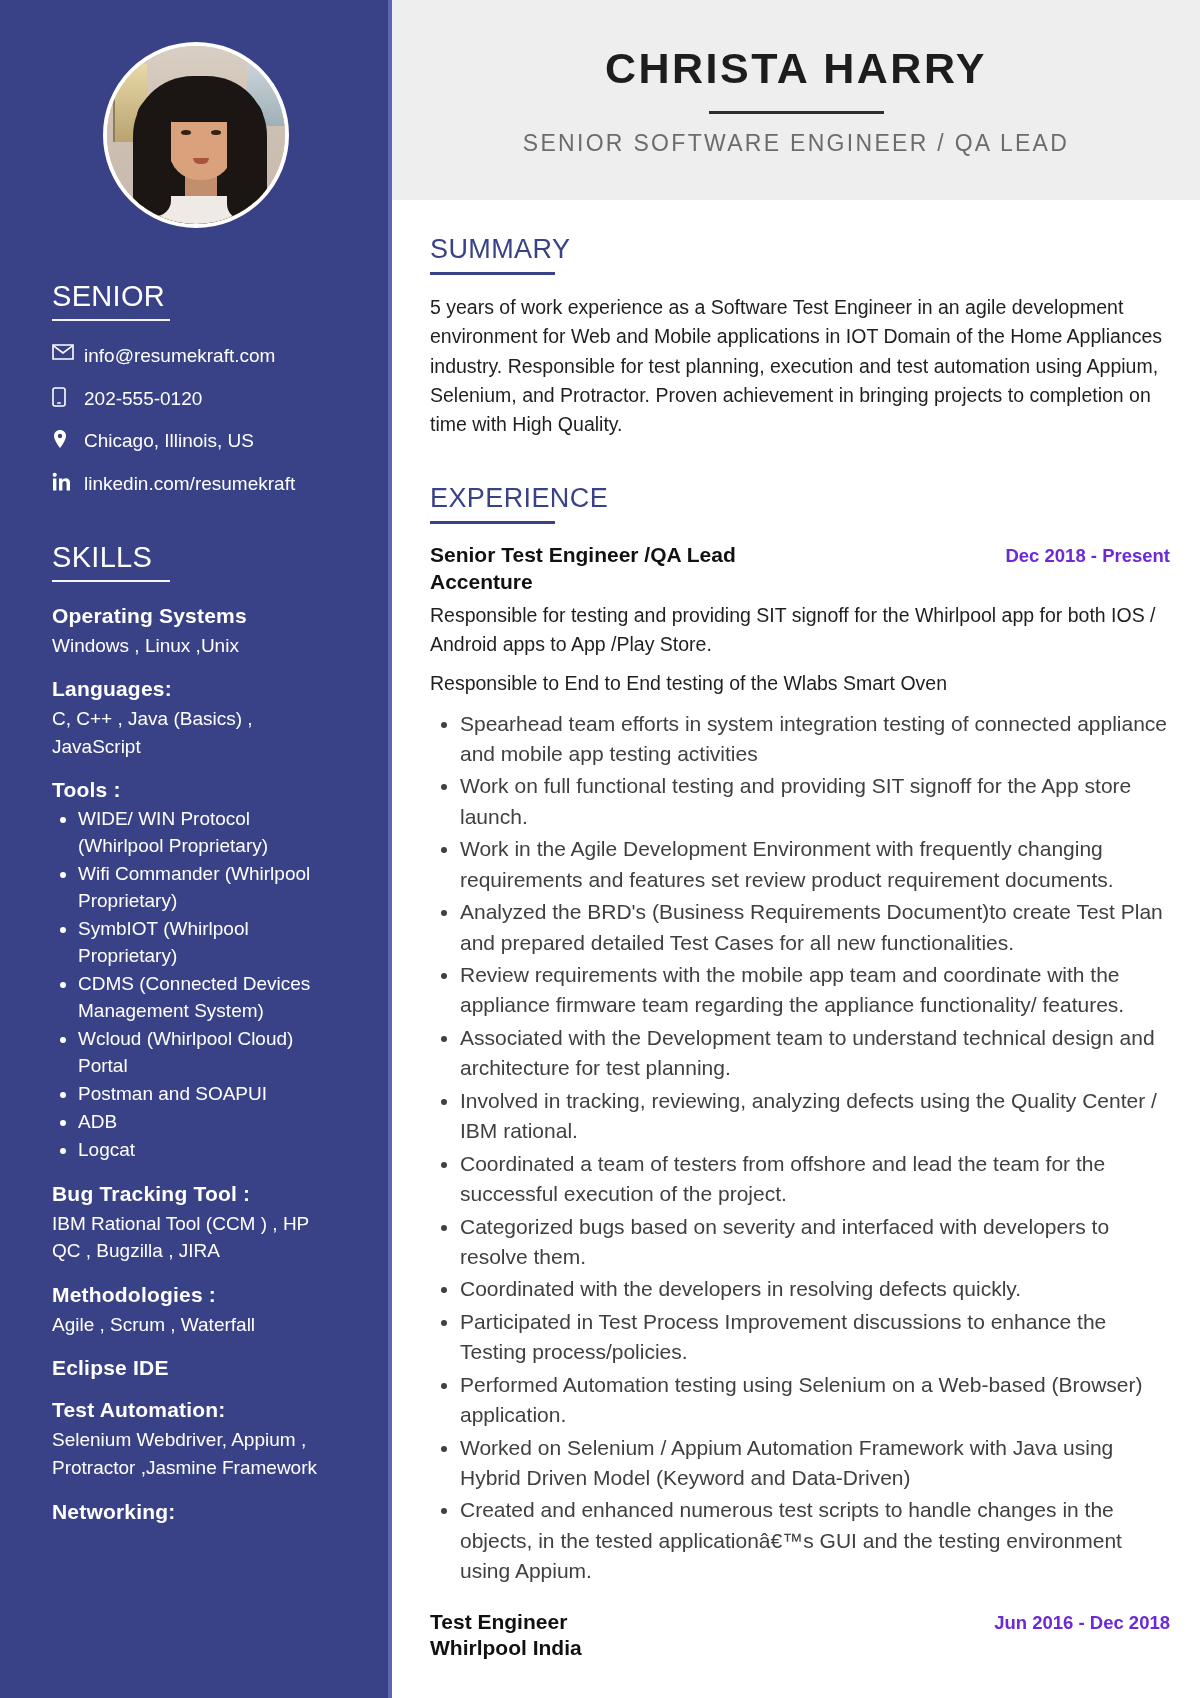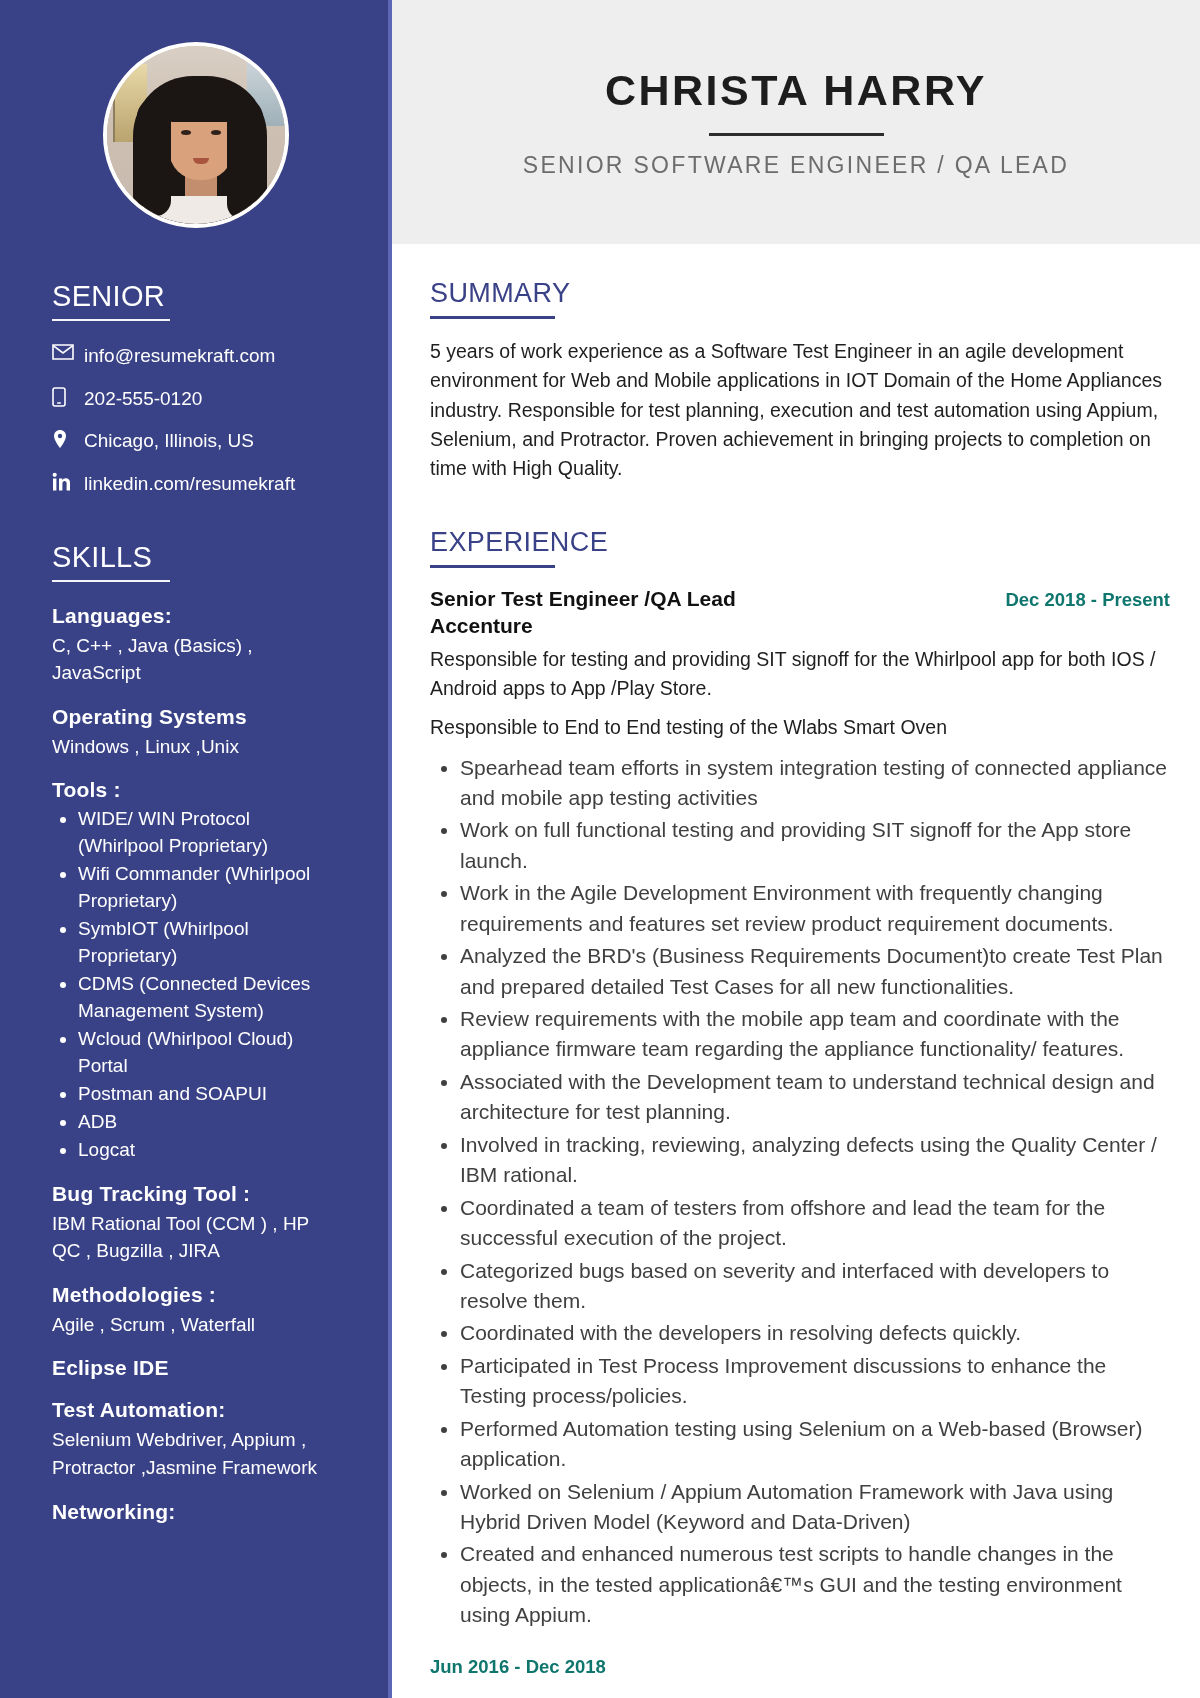--- a/index.html
+++ b/index.html
@@ -154,21 +154,21 @@
   .sk-list li { margin-bottom: 1px; }
 
   
   .main {
     flex: 1 1 auto;
     position: relative;
     background: #ffffff;
   }
   .namebar {
     background: #eeeeee;
-    height: 244px;
+    height: 200px;
     display: flex;
     flex-direction: column;
     align-items: center;
     justify-content: center;
     padding: 0 20px;
   }
   .name {
     font-size: 43px;
     font-weight: bold;
     letter-spacing: 2.5px;
@@ -224,21 +224,21 @@
   .job-company {
     font-size: 21px;
     font-weight: bold;
     color: #111111;
     margin: 0 0 6px 0;
     line-height: 1.25;
   }
   .job-date {
     font-size: 18.5px;
     font-weight: bold;
-    color: #0f766e;
+    color: #6d28d9;
     white-space: nowrap;
     margin-top: 3px;
   }
   .bullets {
     margin: 8px 0 0 0;
     padding-left: 30px;
     font-size: 21px;
     line-height: 1.45;
     color: #404040;
   }
@@ -311,27 +311,27 @@
               </svg>
           </span>
           <span>linkedin.com/resumekraft</span>
         </li>
       </ul>
 
       <h2 class="side-h">SKILLS</h2>
       <div class="side-rule"></div>
 
       <div class="sk-group">
+        <p class="sk-title">Operating Systems</p>
+        <p class="sk-text">Windows , Linux ,Unix</p>
+      </div>
+
+      <div class="sk-group">
         <p class="sk-title">Languages:</p>
         <p class="sk-text">C, C++ , Java (Basics) , JavaScript</p>
-      </div>
-
-      <div class="sk-group">
-        <p class="sk-title">Operating Systems</p>
-        <p class="sk-text">Windows , Linux ,Unix</p>
       </div>
 
       <div class="sk-group">
         <p class="sk-title">Tools :</p>
         <ul class="sk-list">
           <li>WIDE/ WIN Protocol (Whirlpool Proprietary)</li>
           <li>Wifi Commander (Whirlpool Proprietary)</li>
           <li>SymbIOT (Whirlpool Proprietary)</li>
           <li>CDMS (Connected Devices Management System)</li>
           <li>Wcloud (Whirlpool Cloud) Portal</li>
@@ -409,20 +409,24 @@
           <li>Coordinated with the developers in resolving defects quickly.</li>
           <li>Participated in Test Process Improvement discussions to enhance the Testing process/policies.</li>
           <li>Performed Automation testing using Selenium on a Web-based (Browser) application.</li>
           <li>Worked on Selenium / Appium Automation Framework with Java using Hybrid Driven Model (Keyword and Data-Driven)</li>
           <li>Created and enhanced numerous test scripts to handle changes in the objects, in the tested applicationâ€™s GUI and the testing environment using Appium.</li>
         </ul>
       </div>
 
       <div class="job-block last">
         <div class="job-head">
+          <div>
+            <p class="job-title">Test Engineer</p>
+            <p class="job-company">Whirlpool India</p>
+          </div>
           <div class="job-date">Jun 2016 - Dec 2018</div>
         </div>
       </div>
 
     </div>
   </main>
 
 </div>
 
 </body></html>

